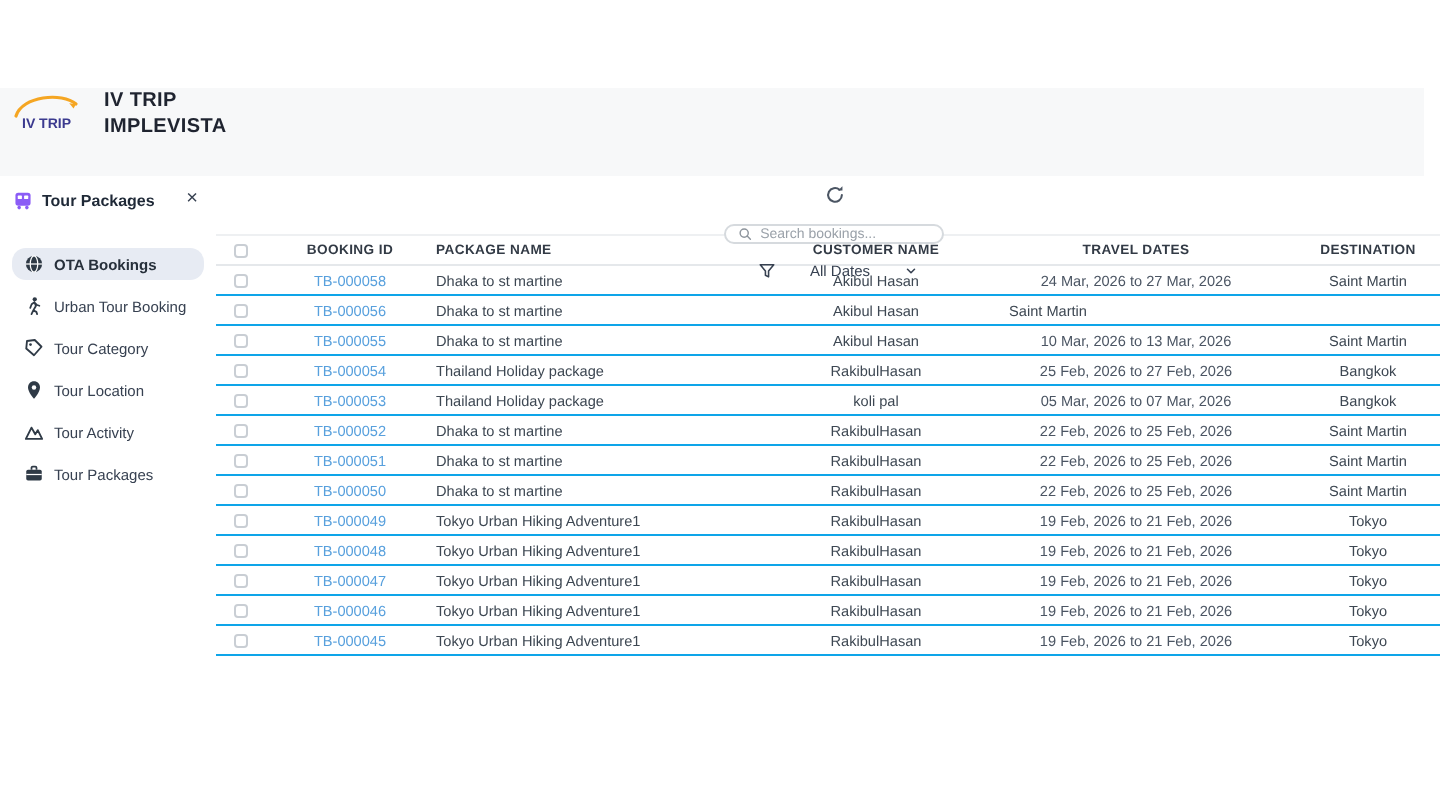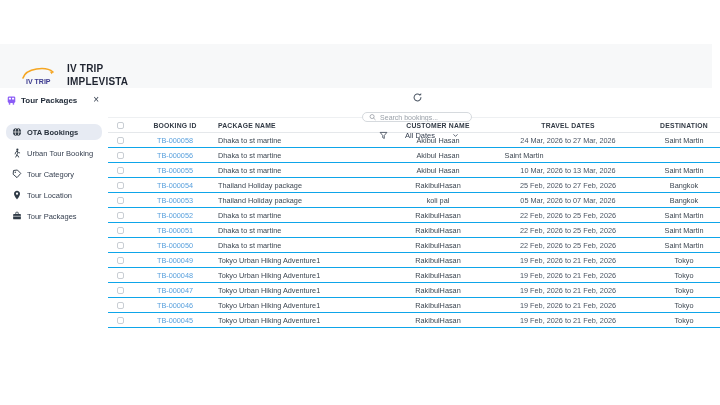--- a/index.html
+++ b/index.html
@@ -1,20 +1,20 @@
 <!DOCTYPE html>
 <html><head>
 <meta charset="utf-8">
 <style>
   * { margin:0; padding:0; box-sizing:border-box; }
   html,body { width:720px; height:405px; background:#ffffff; overflow:hidden;
     font-family:"Liberation Sans","DejaVu Sans",sans-serif; }
 
   .header-band { position:absolute; left:0; top:44px; width:712px; height:44px;
-    background:#f7f8f9; display:flex; align-items:flex-end; padding-left:19px; }
+    background:#f7f8f9; display:flex; align-items:flex-start; padding-left:4px; }
   .logo { display:flex; flex-direction:column; align-items:center; width:40px; }
   .brand { margin-left:8px; font-weight:bold; font-size:10px; line-height:1.3;
     color:#1f2430; letter-spacing:.2px; }
 
   .sidebar { position:absolute; left:0; top:88px; width:107px; bottom:0;
     background:#ffffff; padding:4px 5px 0 6px; }
   .sidebar-header { display:flex; align-items:center; gap:4px; height:16px; }
   .sidebar-title { font-size:8px; font-weight:bold; color:#1f2937; }
   .sidebar-close { margin-left:auto; font-size:10px; color:#374151; cursor:pointer;
     line-height:1; padding:0 3px; }
@@ -120,20 +120,28 @@
           <svg viewBox="0 0 16 16">
             <path d="M8 1C5.2 1 3.2 3.2 3.2 5.9 3.2 9.6 8 15 8 15s4.8-5.4 4.8-9.1C12.8 3.2 10.8 1 8 1z" fill="#2f3a46"></path>
             <circle cx="8" cy="5.9" r="1.8" fill="#fff"></circle>
           </svg>
         </span>
         <span>Tour Location</span>
       </div>
       <div class="side-item">
         <span class="ic">
           <svg viewBox="0 0 16 16">
+            <path d="M1.5 13.5L6 4.5l3 5.3 2-3.3 3.5 7z" fill="none" stroke="#2f3a46" stroke-width="1.5" stroke-linejoin="round"></path>
+          </svg>
+        </span>
+        <span>Tour Activity</span>
+      </div>
+      <div class="side-item">
+        <span class="ic">
+          <svg viewBox="0 0 16 16">
             <rect x="1.8" y="4.6" width="12.4" height="8.6" rx="1.4" fill="#2f3a46"></rect>
             <path d="M6 4.6V3a1 1 0 0 1 1-1h2a1 1 0 0 1 1 1v1.6" fill="none" stroke="#2f3a46" stroke-width="1.4"></path>
             <line x1="1.8" y1="8.4" x2="14.2" y2="8.4" stroke="#fff" stroke-width="1"></line>
           </svg>
         </span>
         <span>Tour Packages</span>
       </div>
     </div>
 </div>
 

